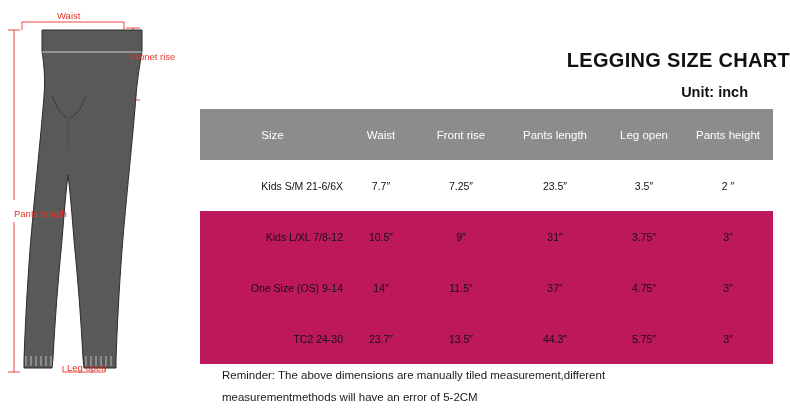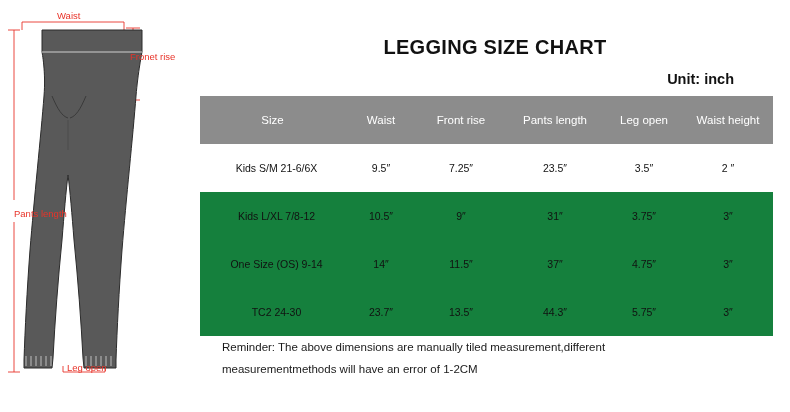--- a/index.html
+++ b/index.html
@@ -42,70 +42,70 @@
   
   #content {
     position: absolute;
     left: 200px;
     top: 0;
     width: 590px;
     height: 412px;
   }
 
   #chart-title {
-    text-align: center;
+    text-align: right;
     font-size: 20px;
     font-weight: bold;
     letter-spacing: 0.3px;
-    margin-top: 36px;
+    margin-top: 49px;
     color: #111;
   }
 
   #unit-line {
     text-align: right;
     font-size: 14.5px;
     font-weight: bold;
     margin-top: 12px;
-    padding-right: 56px;
+    padding-right: 42px;
     color: #111;
   }
 
   table#size-table {
     border-collapse: collapse;
     margin-top: 9px;
     margin-left: 0px;
     width: 557px;
     table-layout: fixed;
   }
   table#size-table th,
   table#size-table td {
     font-size: 10.5px;
     color: #121212;
-    height: 16px;
-    padding: 16px 2px;
+    height: 51px;
+    padding: 0 2px;
     text-align: center;
     vertical-align: middle;
     font-weight: normal;
     border: none;
   }
   table#size-table thead th {
     background: #8c8c8c;
     color: #ffffff;
     font-size: 11.5px;
   }
   table#size-table tbody tr.shaded td {
-    background: #15803d;
+    background: #be185d;
     color: #111;
   }
   table#size-table tbody tr.plain td {
     background: #ffffff;
   }
   table#size-table td.label-col,
   table#size-table th.label-col {
-    text-align: center;
+    text-align: right;
     padding-left: 10px;
   }
 
   #reminder {
     padding-left: 22px;
     font-size: 11.5px;
     line-height: 1.95;
     color: #1a1a1a;
   }
 </style>
@@ -195,27 +195,27 @@
       <col style="width:78px">
       <col style="width:90px">
     </colgroup>
     <thead>
       <tr>
         <th>Size</th>
         <th>Waist</th>
         <th>Front rise</th>
         <th>Pants length</th>
         <th>Leg open</th>
-        <th>Waist height</th>
+        <th>Pants height</th>
       </tr>
     </thead>
     <tbody>
       <tr class="plain">
         <td class="label-col">Kids S/M 21-6/6X</td>
-        <td>9.5″</td>
+        <td>7.7″</td>
         <td>7.25″</td>
         <td>23.5″</td>
         <td>3.5″</td>
         <td>2  ″</td>
       </tr>
       <tr class="shaded">
         <td class="label-col">Kids L/XL 7/8-12</td>
         <td>10.5″</td>
         <td>9″</td>
         <td>31″</td>
@@ -236,15 +236,15 @@
         <td>13.5″</td>
         <td>44.3″</td>
         <td>5.75″</td>
         <td>3″</td>
       </tr>
     </tbody>
   </table>
 
   <div id="reminder">
     <div>Reminder: The above dimensions are manually tiled measurement,different</div>
-    <div>measurementmethods will have an error of 1-2CM</div>
+    <div>measurementmethods will have an error of 5-2CM</div>
   </div>
 </div>
 
 </body></html>

